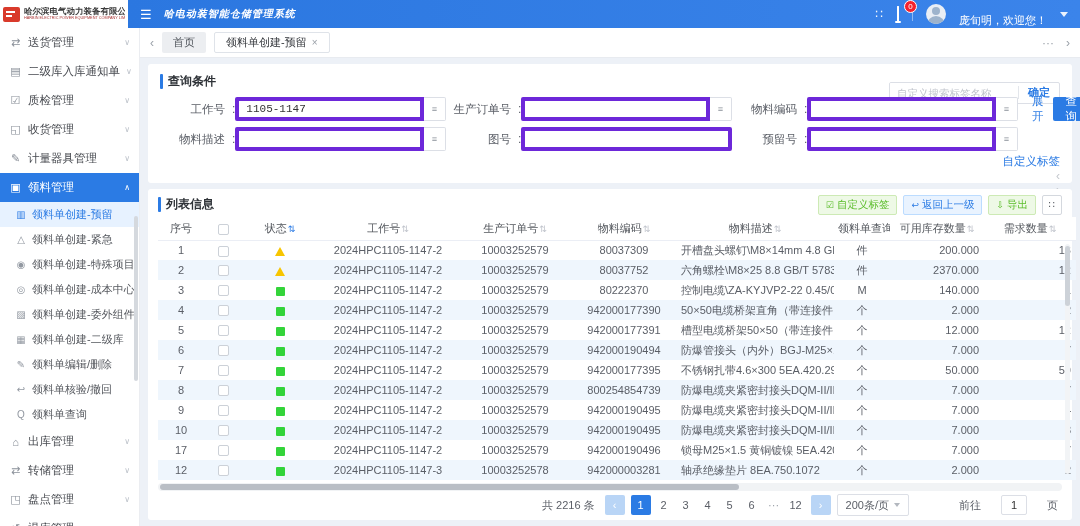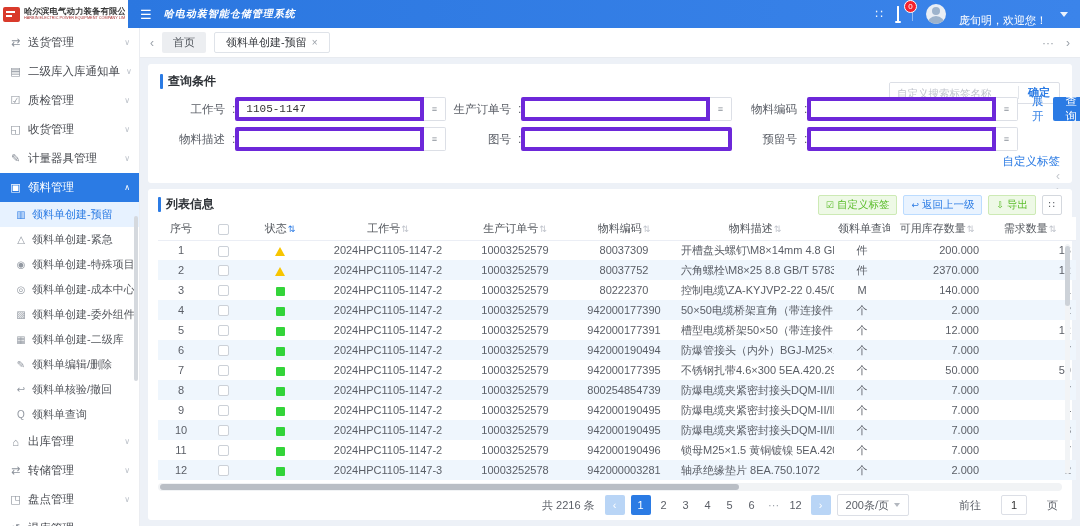--- a/index.html
+++ b/index.html
@@ -497,21 +497,21 @@
                 <td class="al-center"><span class="status-sq"></span></td>
                 <td class="al-center">2024HPC1105-1147-2</td>
                 <td class="al-center">10003252579</td>
                 <td class="al-center">942000190495</td>
                 <td class="al-left">防爆电缆夹紧密封接头DQM-II/III-D/M20</td>
                 <td class="al-center">个</td>
                 <td class="al-right">7.000</td>
                 <td class="al-right">3</td>
               </tr>
               <tr>
-                <td class="al-center">11</td>
+                <td class="al-center">17</td>
                 <td class="al-center"><span class="checkbox"></span></td>
                 <td class="al-center"><span class="status-sq"></span></td>
                 <td class="al-center">2024HPC1105-1147-2</td>
                 <td class="al-center">10003252579</td>
                 <td class="al-center">942000190496</td>
                 <td class="al-left">锁母M25×1.5 黄铜镀镍 5EA.420.3016/*</td>
                 <td class="al-center">个</td>
                 <td class="al-right">7.000</td>
                 <td class="al-right">7</td>
               </tr>

